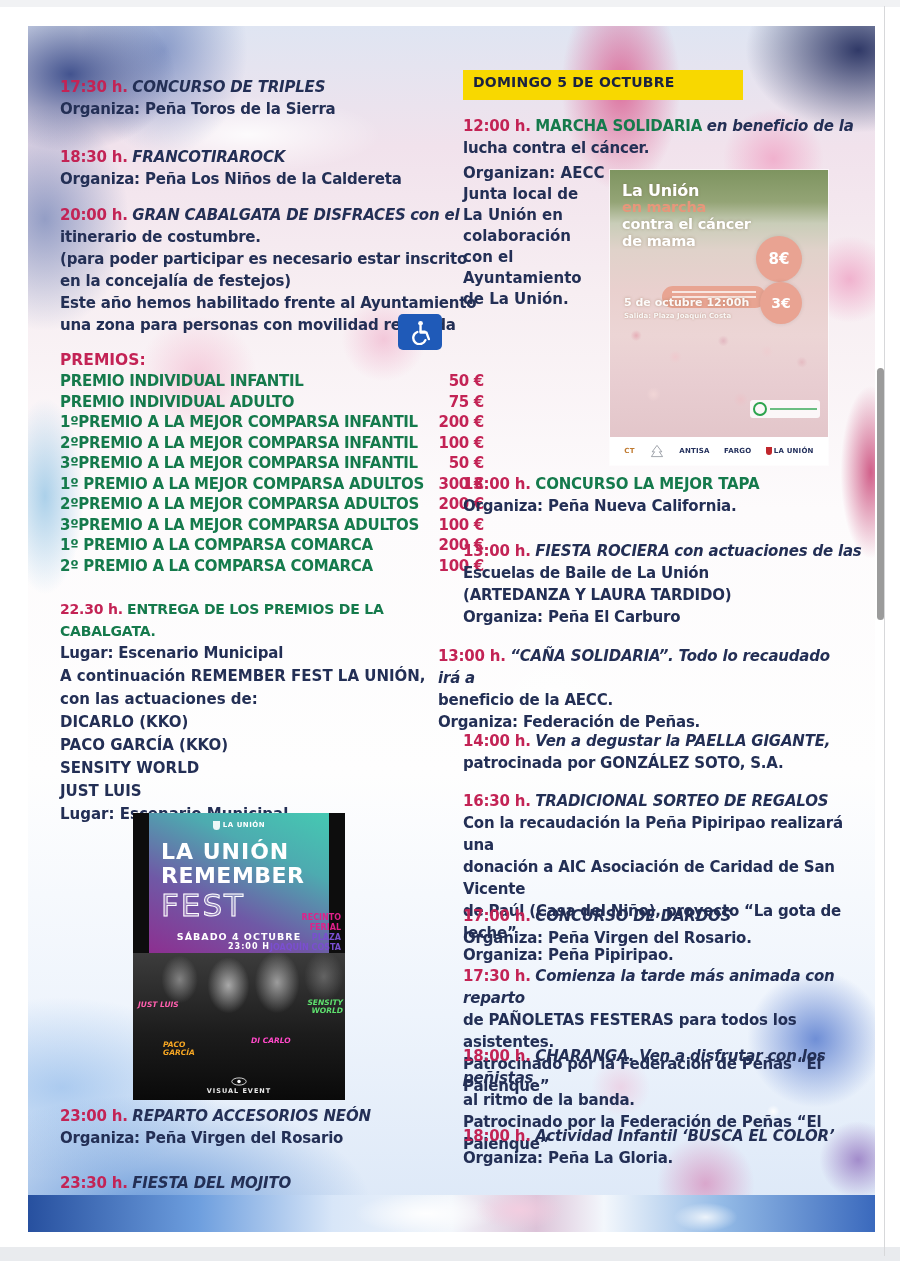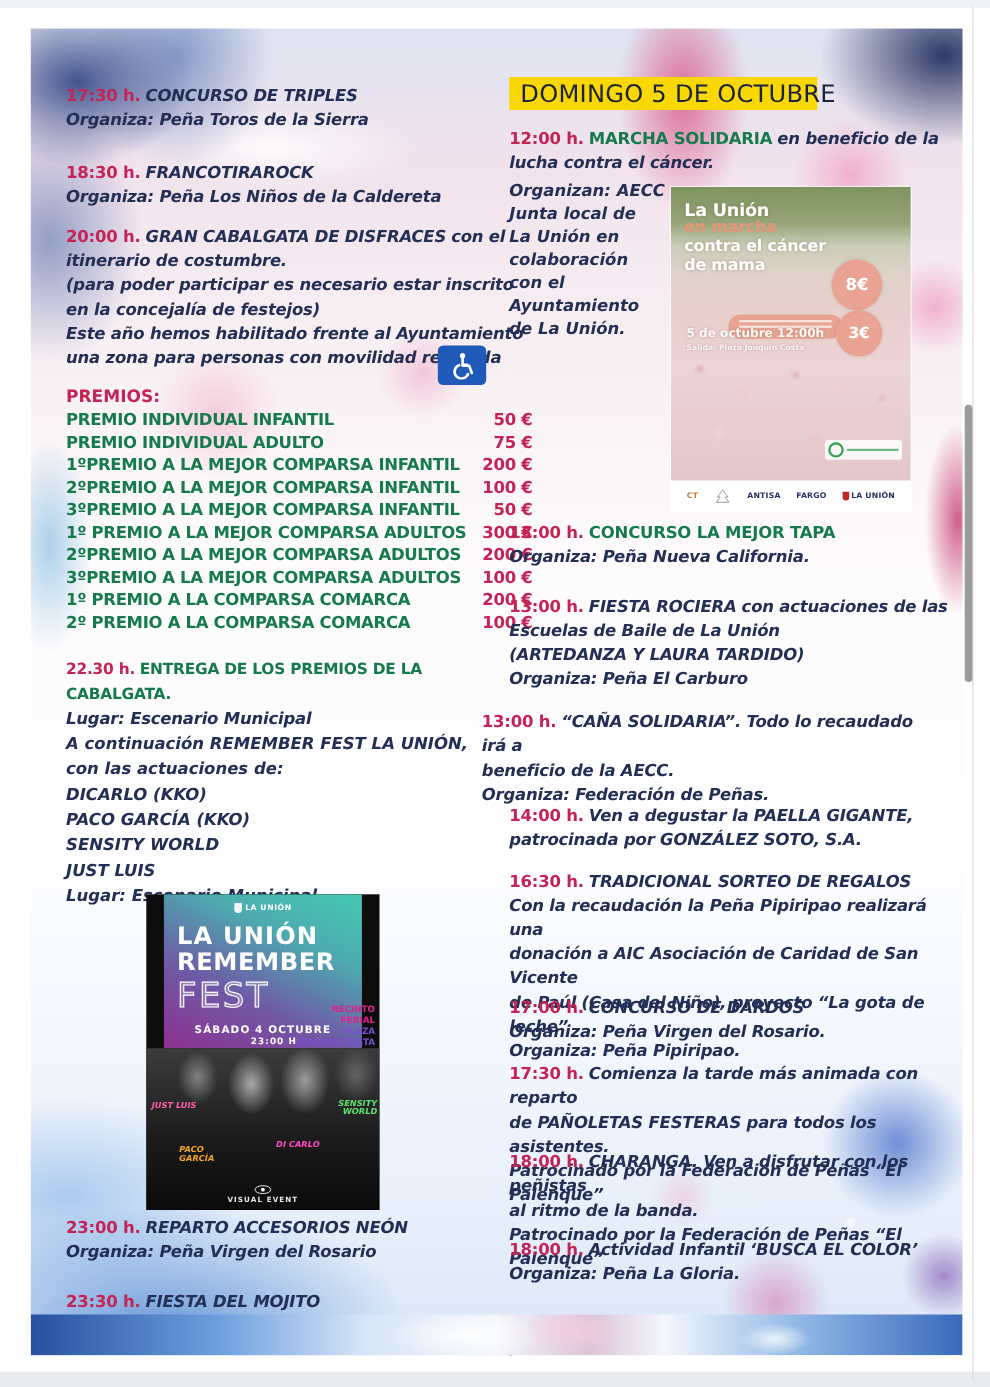--- a/index.html
+++ b/index.html
@@ -59,34 +59,34 @@
   }
 
   
   .ev{position:absolute;width:420px;letter-spacing:-.2px;}
   .l1{font-size:15px;line-height:22px;}
   .time{color:#c32355;font-weight:bold;font-style:normal;}
   .t{font-weight:bold;}
   .t.n{color:#232f55;font-style:italic;}
   .t.g{color:#157a4c;font-style:normal;}
   .cont{color:#232f55;font-weight:bold;font-style:italic;}
-  .lines{color:#232f55;font-weight:bold;font-style:italic;font-size:15px;line-height:22px;white-space:pre-line;}
+  .lines{color:#232f55;font-weight:bold;font-size:15px;line-height:22px;white-space:pre-line;}
   .rcol .ev{width:412px;}
 
   
   #premios{position:absolute;left:32px;top:324px;width:424px;}
   .premios-title{color:#c32355;font-weight:bold;font-size:15.5px;line-height:21px;}
   .prow{display:flex;justify-content:space-between;font-size:15px;line-height:20.5px;font-weight:bold;letter-spacing:-.3px;}
   .plabel{color:#157a4c;}
   .pamount{color:#c32355;}
 
   
   .day-header{
     position:absolute;left:435px;top:44px;width:262px;height:22px;
-    background:#f8d800;color:#1a2240;font-weight:normal;font-size:22px;
+    background:#f8d800;color:#1a2240;font-weight:bold;font-size:14px;
     padding:4px 8px 4px 10px;letter-spacing:.2px;white-space:nowrap;
   }
 
   
   .wheel{
     position:absolute;left:370px;top:288px;width:44px;height:36px;border-radius:5px;
     background:#1f5ab8;display:flex;align-items:center;justify-content:center;
   }
 
   

